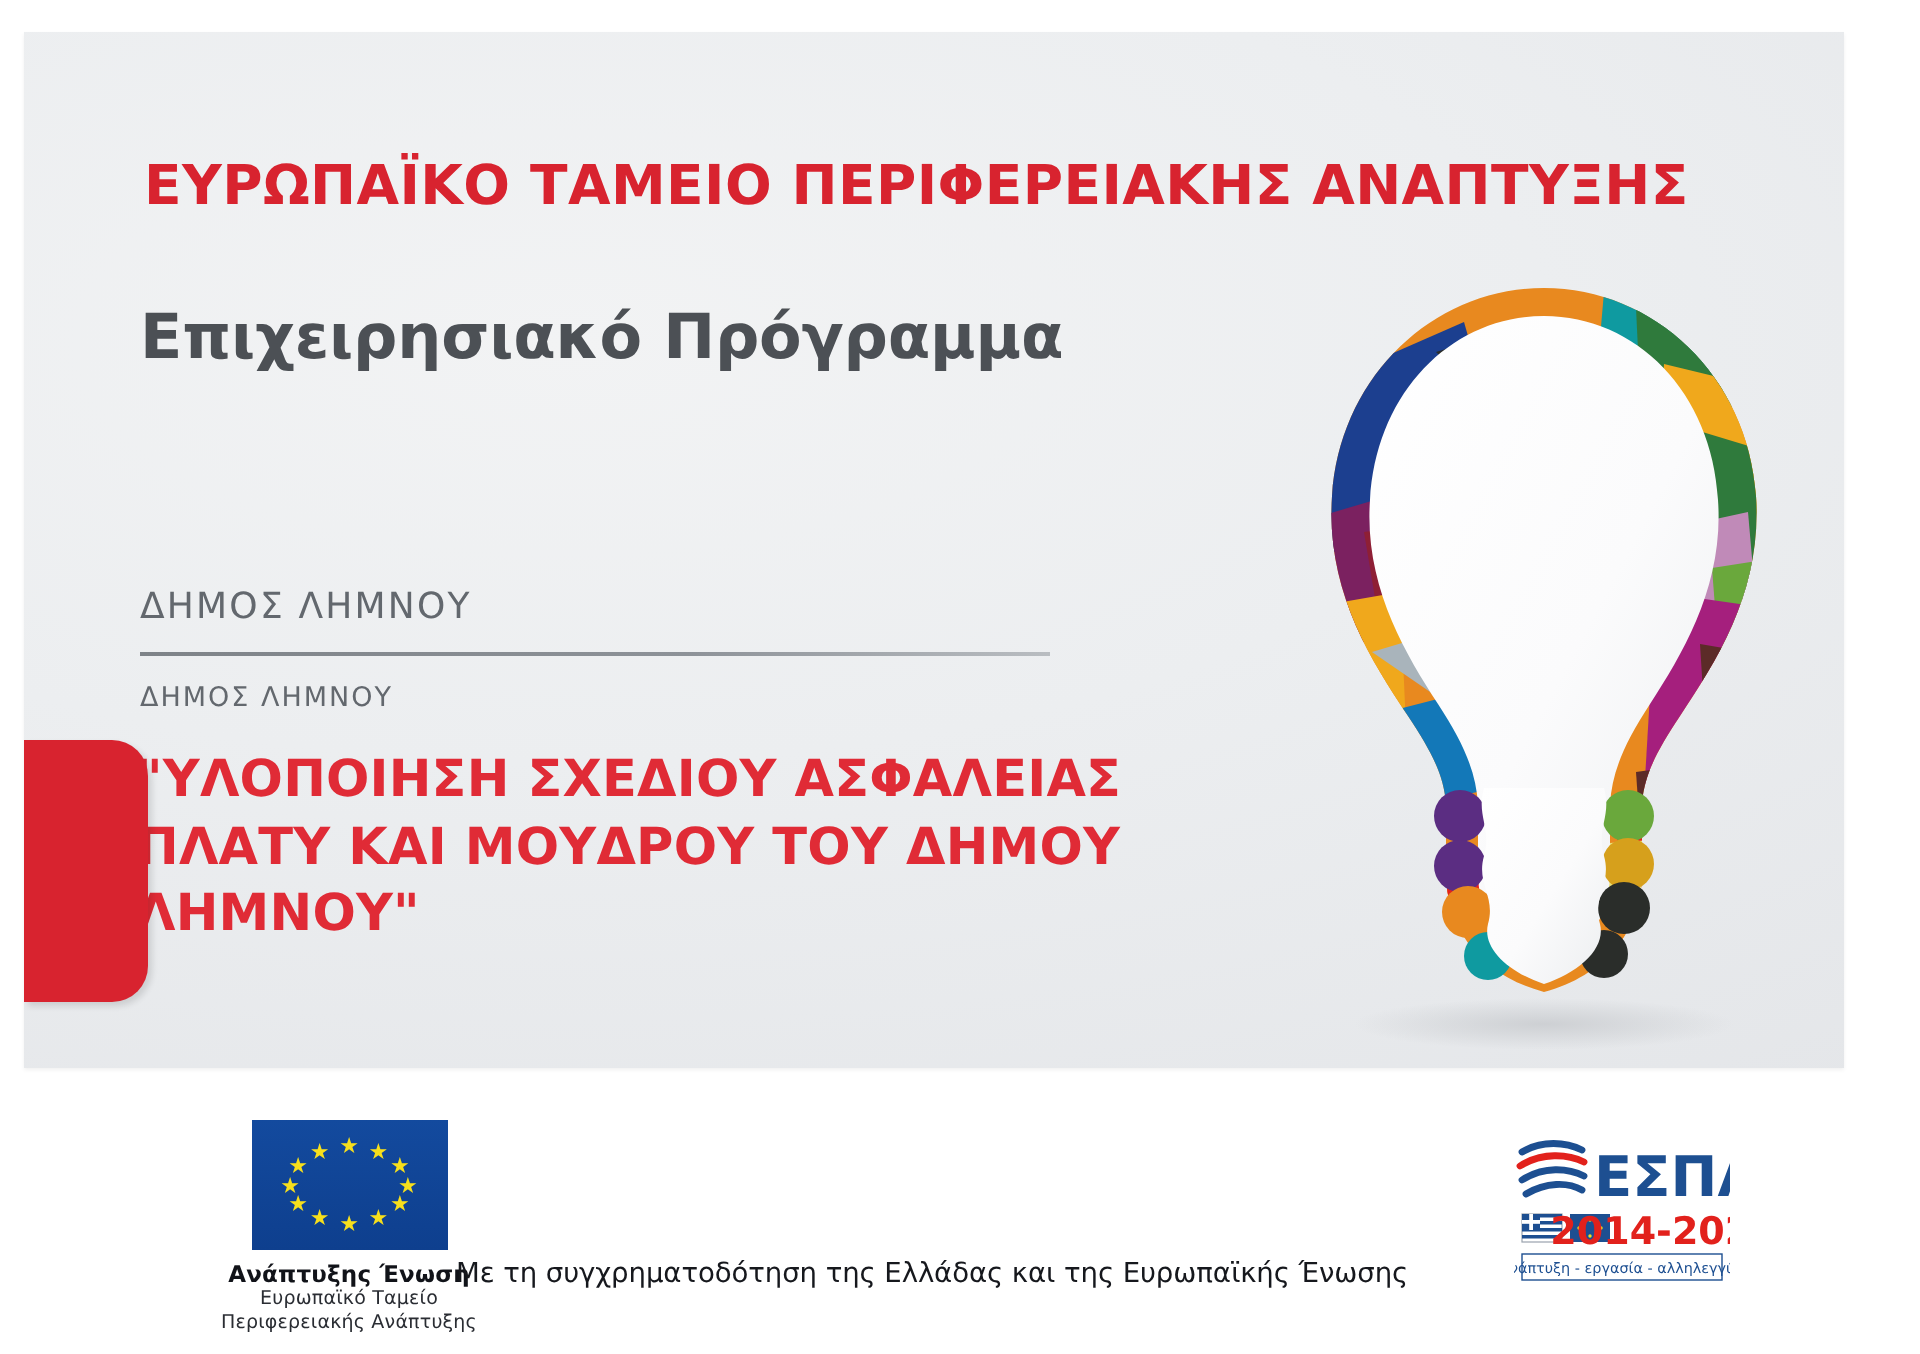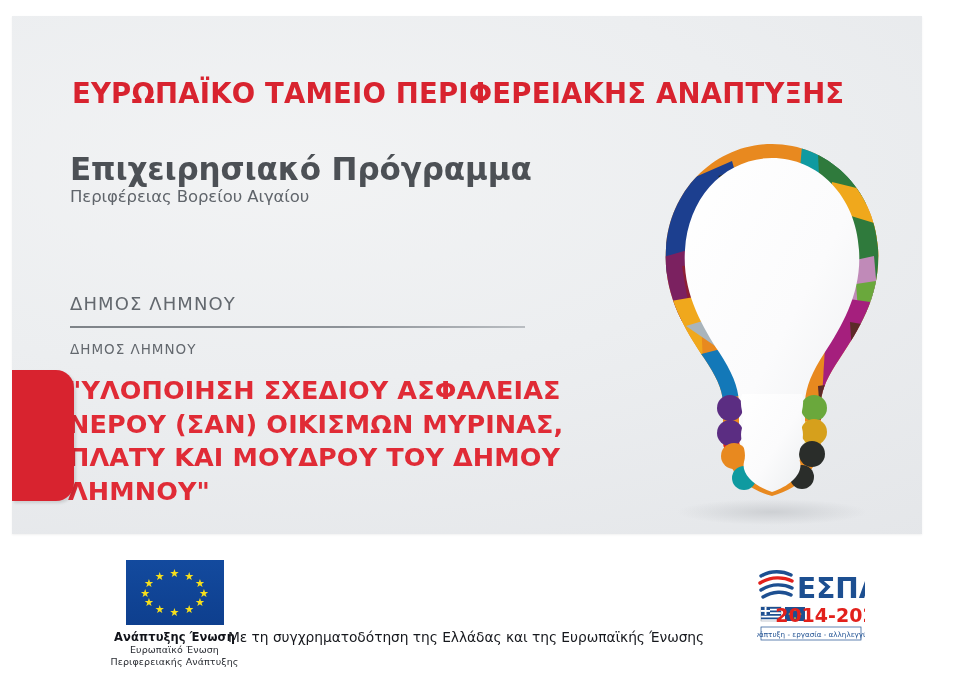--- a/index.html
+++ b/index.html
@@ -176,31 +176,29 @@
   .espa svg{display:block;width:100%;height:100%;}
 </style>
 </head>
 <body>
 
 <div class="panel">
 
   <div class="main-title">ΕΥΡΩΠΑΪΚΟ ΤΑΜΕΙΟ ΠΕΡΙΦΕΡΕΙΑΚΗΣ ΑΝΑΠΤΥΞΗΣ</div>
 
   <div class="prog-title">Επιχειρησιακό Πρόγραμμα</div>
-  <div class="prog-sub">Περιφέρειας Βορείου Αιγαίου</div>
 
   <div class="muni-main">ΔΗΜΟΣ ΛΗΜΝΟΥ</div>
   <div class="muni-rule"></div>
   <div class="muni-sub">ΔΗΜΟΣ ΛΗΜΝΟΥ</div>
 
   <div class="red-tab"></div>
 
   <div class="project-title">
     <span>"ΥΛΟΠΟΙΗΣΗ ΣΧΕΔΙΟΥ ΑΣΦΑΛΕΙΑΣ</span>
-    <span>ΝΕΡΟΥ (ΣΑΝ) ΟΙΚΙΣΜΩΝ ΜΥΡΙΝΑΣ,</span>
     <span>ΠΛΑΤΥ ΚΑΙ ΜΟΥΔΡΟΥ ΤΟΥ ΔΗΜΟΥ</span>
     <span>ΛΗΜΝΟΥ"</span>
   </div>
 
 
   <div class="bulb">
     <svg viewBox="0 0 300 390" xmlns="http://www.w3.org/2000/svg">
       <defs>
 
         <clipPath id="outerClip">
@@ -317,21 +315,21 @@
       <span class="star" style="color: rgb(247, 223, 28); left: 75.9808%; top: 65%;">★</span>
       <span class="star" style="color: rgb(247, 223, 28); left: 65%; top: 75.9808%;">★</span>
       <span class="star" style="color: rgb(247, 223, 28); left: 50%; top: 80%;">★</span>
       <span class="star" style="color: rgb(247, 223, 28); left: 35%; top: 75.9808%;">★</span>
       <span class="star" style="color: rgb(247, 223, 28); left: 24.0192%; top: 65%;">★</span>
       <span class="star" style="color: rgb(247, 223, 28); left: 20%; top: 50%;">★</span>
       <span class="star" style="color: rgb(247, 223, 28); left: 24.0192%; top: 35%;">★</span>
       <span class="star" style="color: rgb(247, 223, 28); left: 35%; top: 24.0192%;">★</span>
     </div>
   <div class="eu-name">Ανάπτυξης Ένωση</div>
-  <div class="eu-l2">Ευρωπαϊκό Ένωση</div>
+  <div class="eu-l2">Ευρωπαϊκό Ταμείο</div>
   <div class="eu-l3">Περιφερειακής Ανάπτυξης</div>
 </div>
 
 <div class="cofund">Με τη συγχρηματοδότηση της Ελλάδας και της Ευρωπαϊκής Ένωσης</div>
 
 <div class="espa">
   <svg viewBox="0 0 108 88" xmlns="http://www.w3.org/2000/svg">
 
     <g stroke-linecap="round" fill="none">
       <path d="M4 14 C 14 8, 26 9, 34 13" stroke="#1d4f91" stroke-width="3.4"></path>

